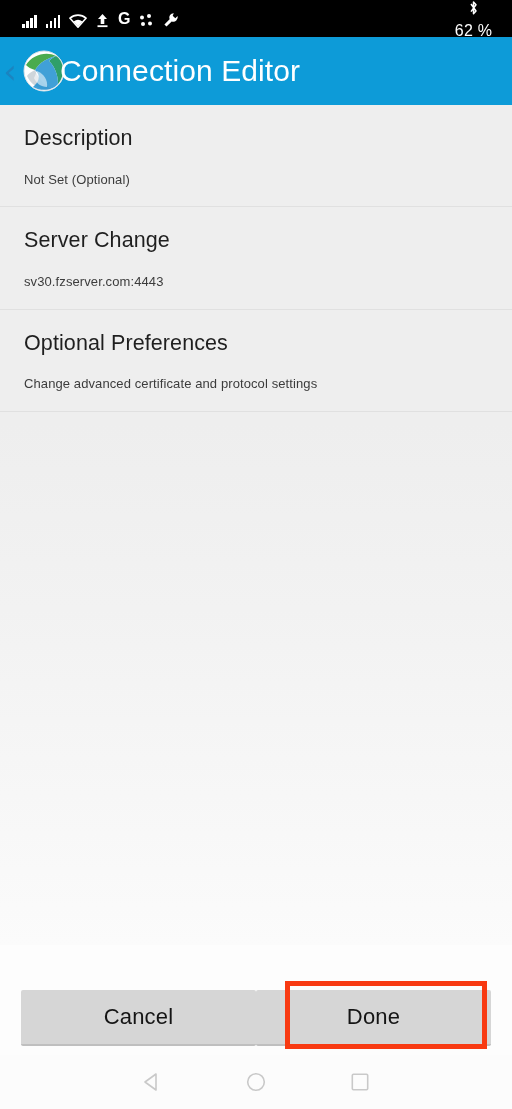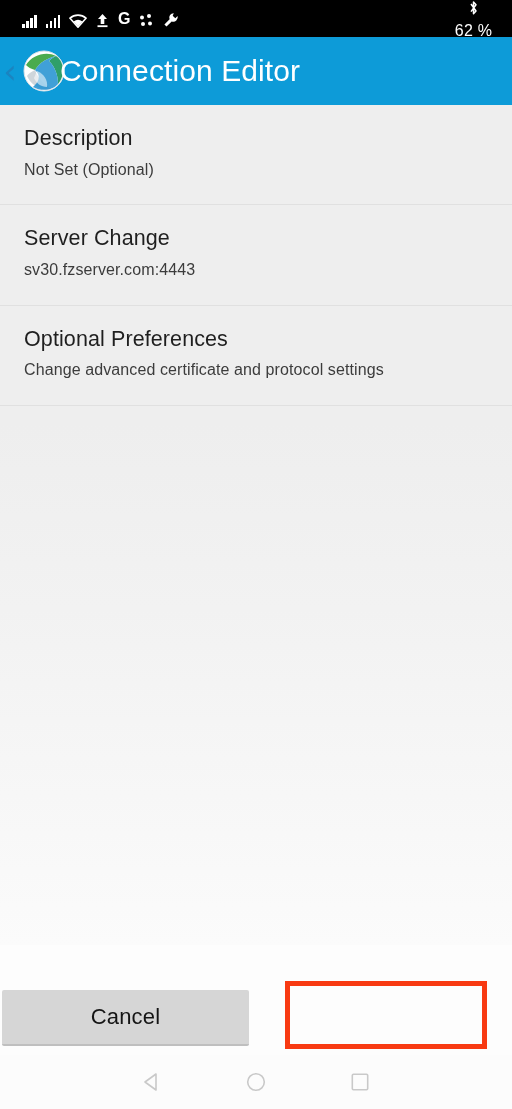--- a/index.html
+++ b/index.html
@@ -130,54 +130,54 @@
     background: linear-gradient(#eeeeee 0%, #eeeeee 38%, #f2f2f2 60%, #fbfbfb 100%);
   }
   .list {
     position: absolute;
     top: 0; left: 0;
     width: 512px;
   }
   .list-row {
     position: relative;
     box-sizing: border-box;
-    padding: 20px 24px 24px 24px;
+    padding: 20px 24px 18px 24px;
     border-bottom: 1px solid #e0e0e0;
     background: transparent;
   }
   .row-title {
     font-size: 21.5px;
     color: #1f1f1f;
     line-height: 1.28;
     letter-spacing: 0.1px;
   }
   .row-sub {
-    font-size: 16px;
+    font-size: 13px;
     color: #3c3c3c;
     line-height: 1.3;
     letter-spacing: 0.1px;
-    margin-top: 7px;
+    margin-top: 19px;
   }
 
   
   .footer {
     position: absolute;
     top: 945px; left: 0;
     width: 512px;
     height: 110px;
     background: #fdfdfd;
   }
   .btn-row {
     position: absolute;
     top: 45px;
     left: 0;
     width: 512px;
     display: flex;
     justify-content: space-between;
-    padding: 0 2px;
+    padding: 0 21px;
     box-sizing: border-box;
   }
   .btn {
     width: 247px;
     height: 56px;
     background: #d6d6d6;
     border: none;
     border-bottom: 2px solid #bfbfbf;
     border-radius: 2px;
     font-family: "Liberation Sans", sans-serif;
@@ -337,20 +337,21 @@
         <div class="row-title">Optional Preferences</div>
         <div class="row-sub">Change advanced certificate and protocol settings</div>
       </div>
 
     </div>
   </div>
 
   <div class="footer">
     <div class="btn-row">
       <button class="btn">Cancel</button>
+      <button class="btn">Done</button>
     </div>
   </div>
   <div class="highlight-box"></div>
 
   <div class="nav-bar">
     <span class="nav-btn">
       <svg width="24" height="24" viewBox="0 0 24 24">
         <path d="M16 4 L5 12 L16 20 Z" fill="none" stroke="#c9c9c9" stroke-width="1.6" stroke-linejoin="round"></path>
       </svg>
     </span>

